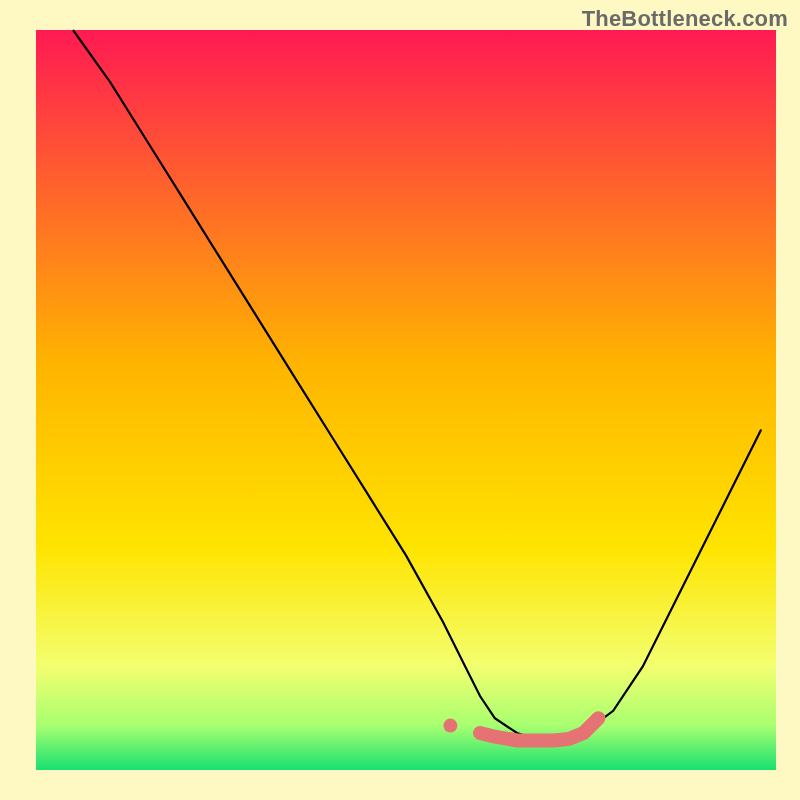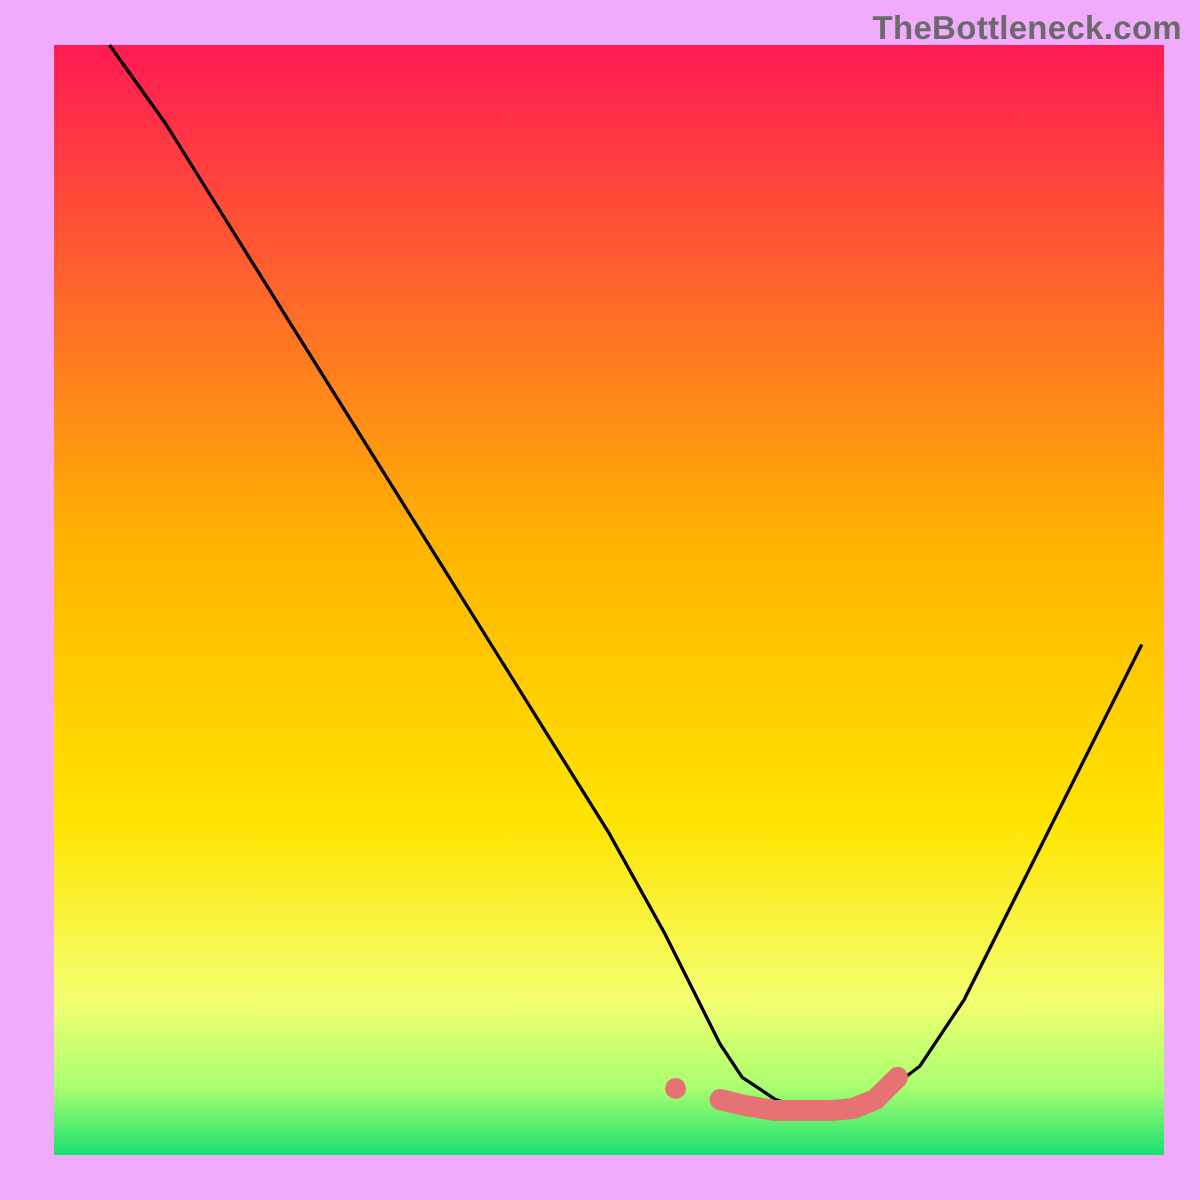--- a/index.html
+++ b/index.html
@@ -8,21 +8,21 @@
     background: #000;
     width: 800px;
     height: 800px;
     overflow: hidden;
     font-family: Arial, Helvetica, sans-serif;
   }
   .wrap {
     width: 800px;
     height: 800px;
     position: relative;
-    background: #f0abfc;
+    background: #fef9c3;
   }
   .attribution {
     position: absolute;
     top: 6px;
     right: 12px;
     color: #6a6a6a;
     font-size: 22px;
     font-weight: bold;
     letter-spacing: 0.2px;
     z-index: 10;

